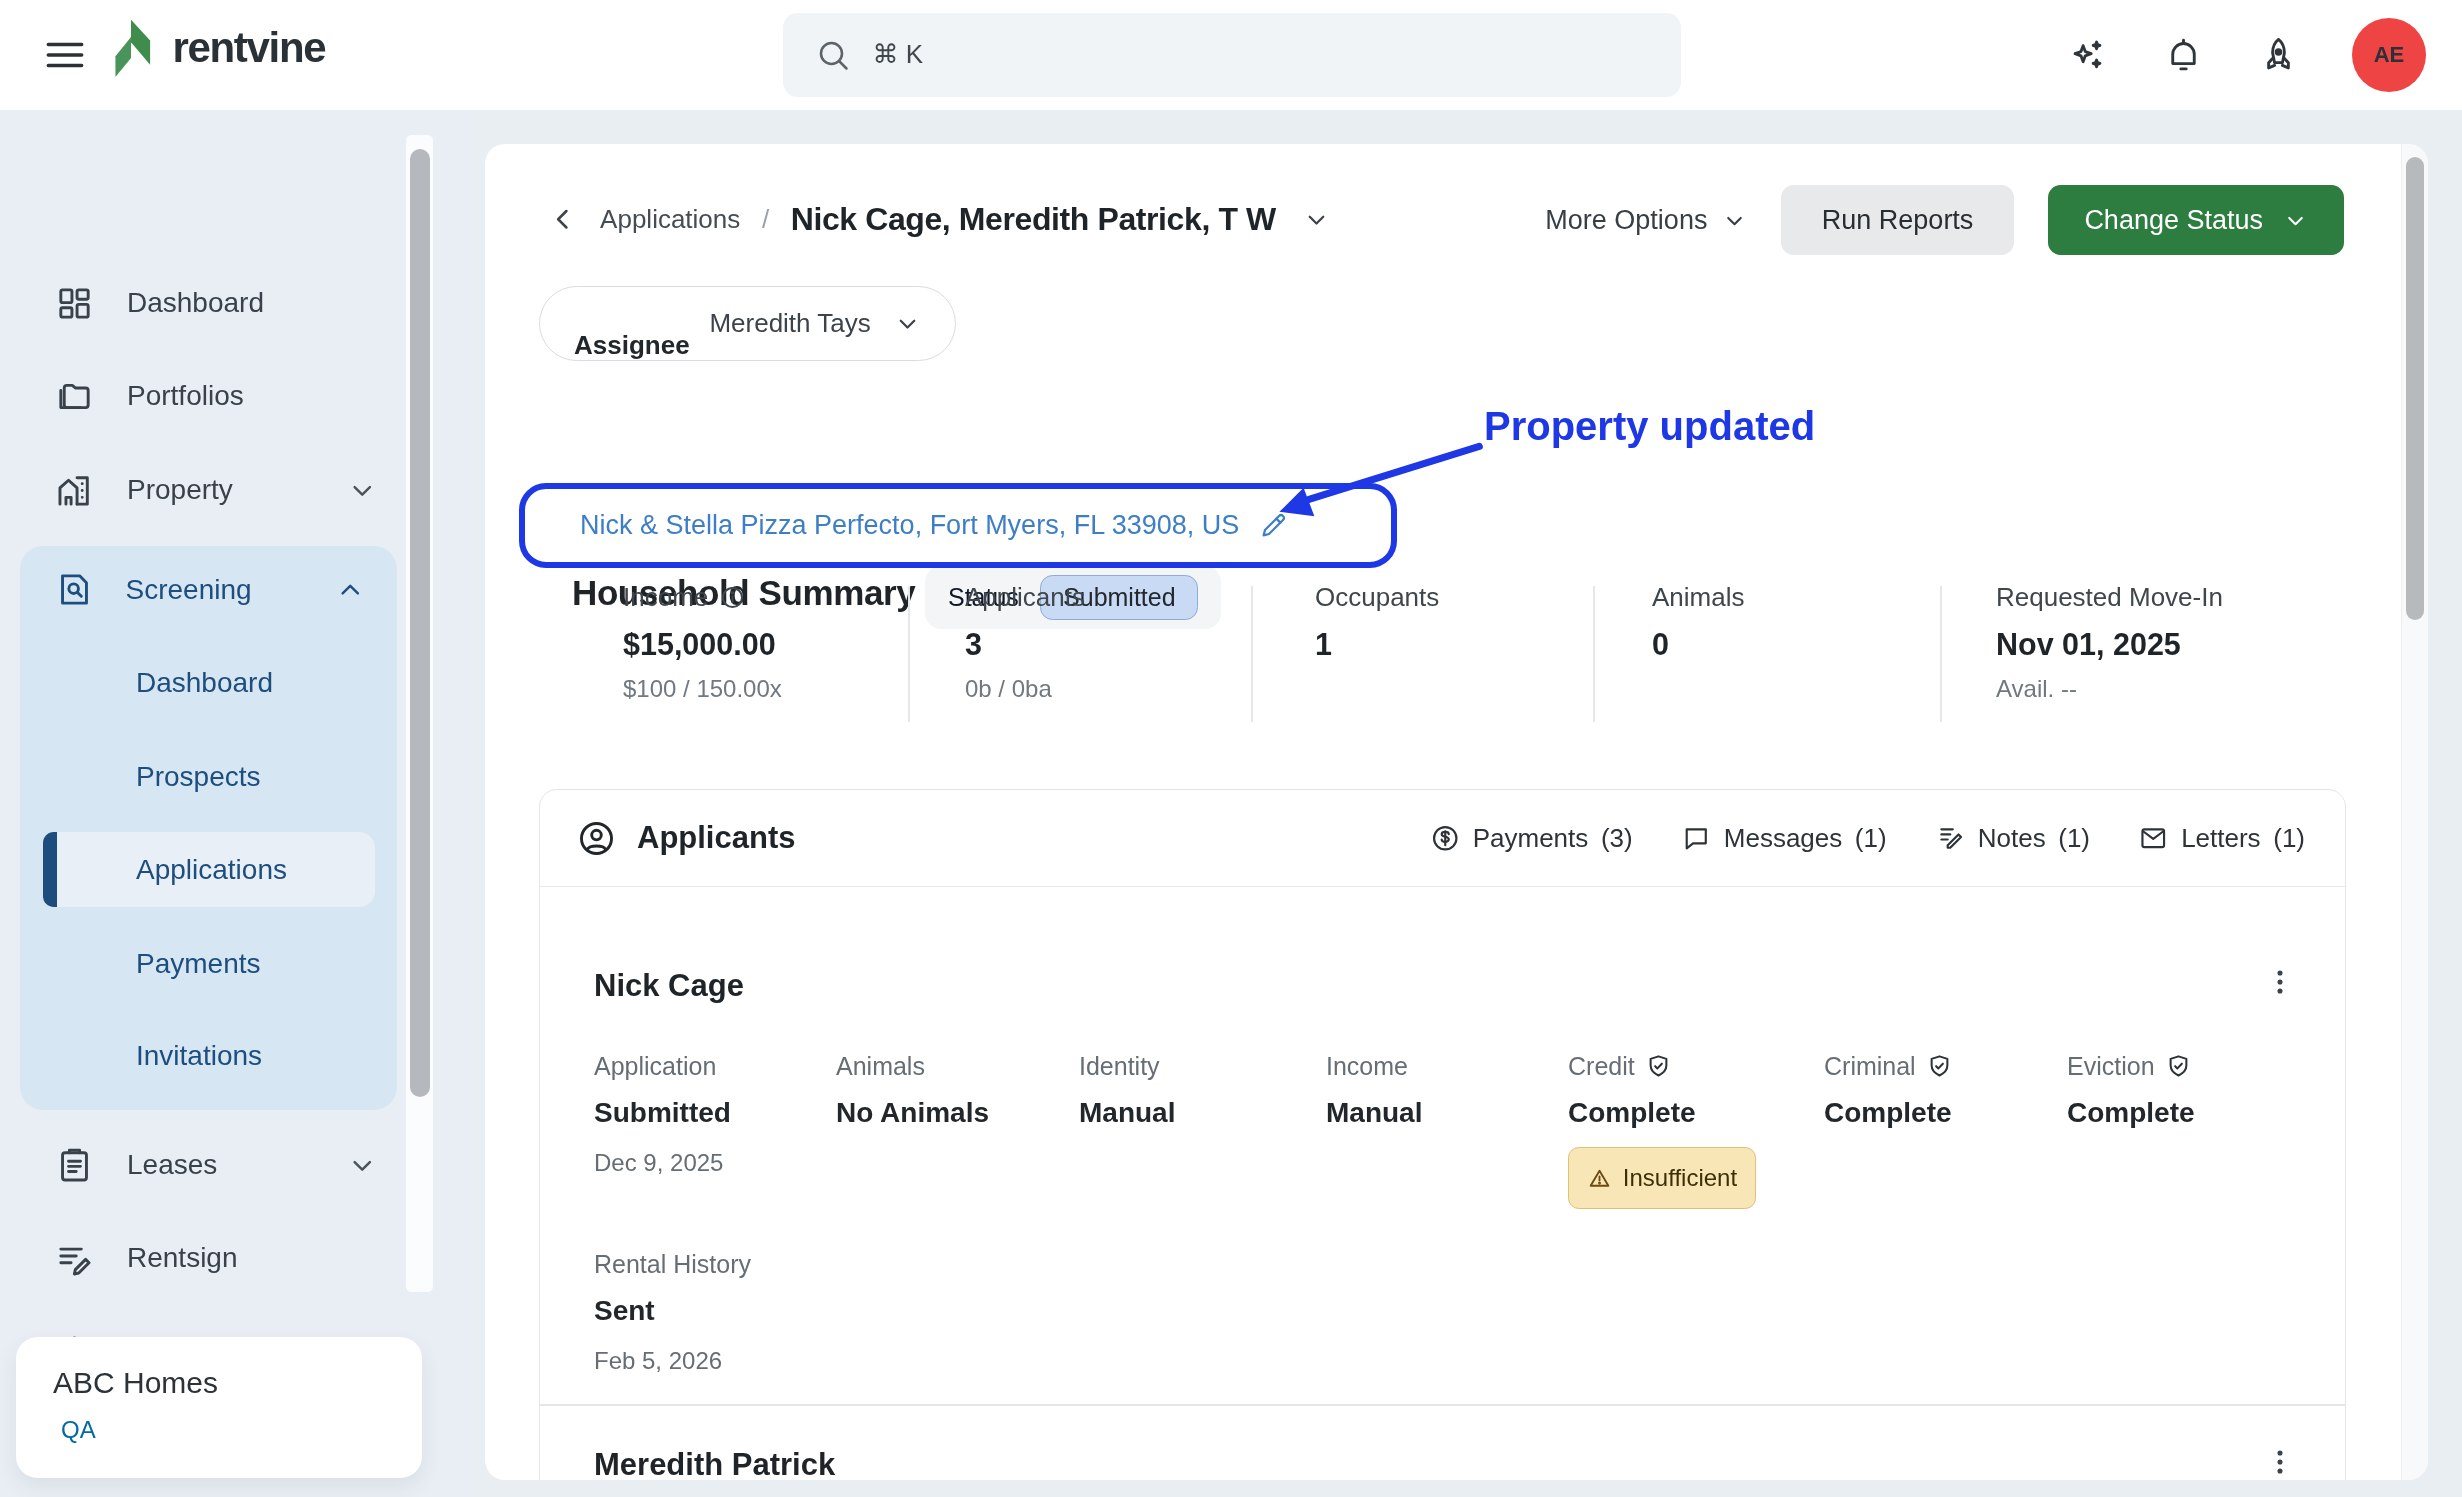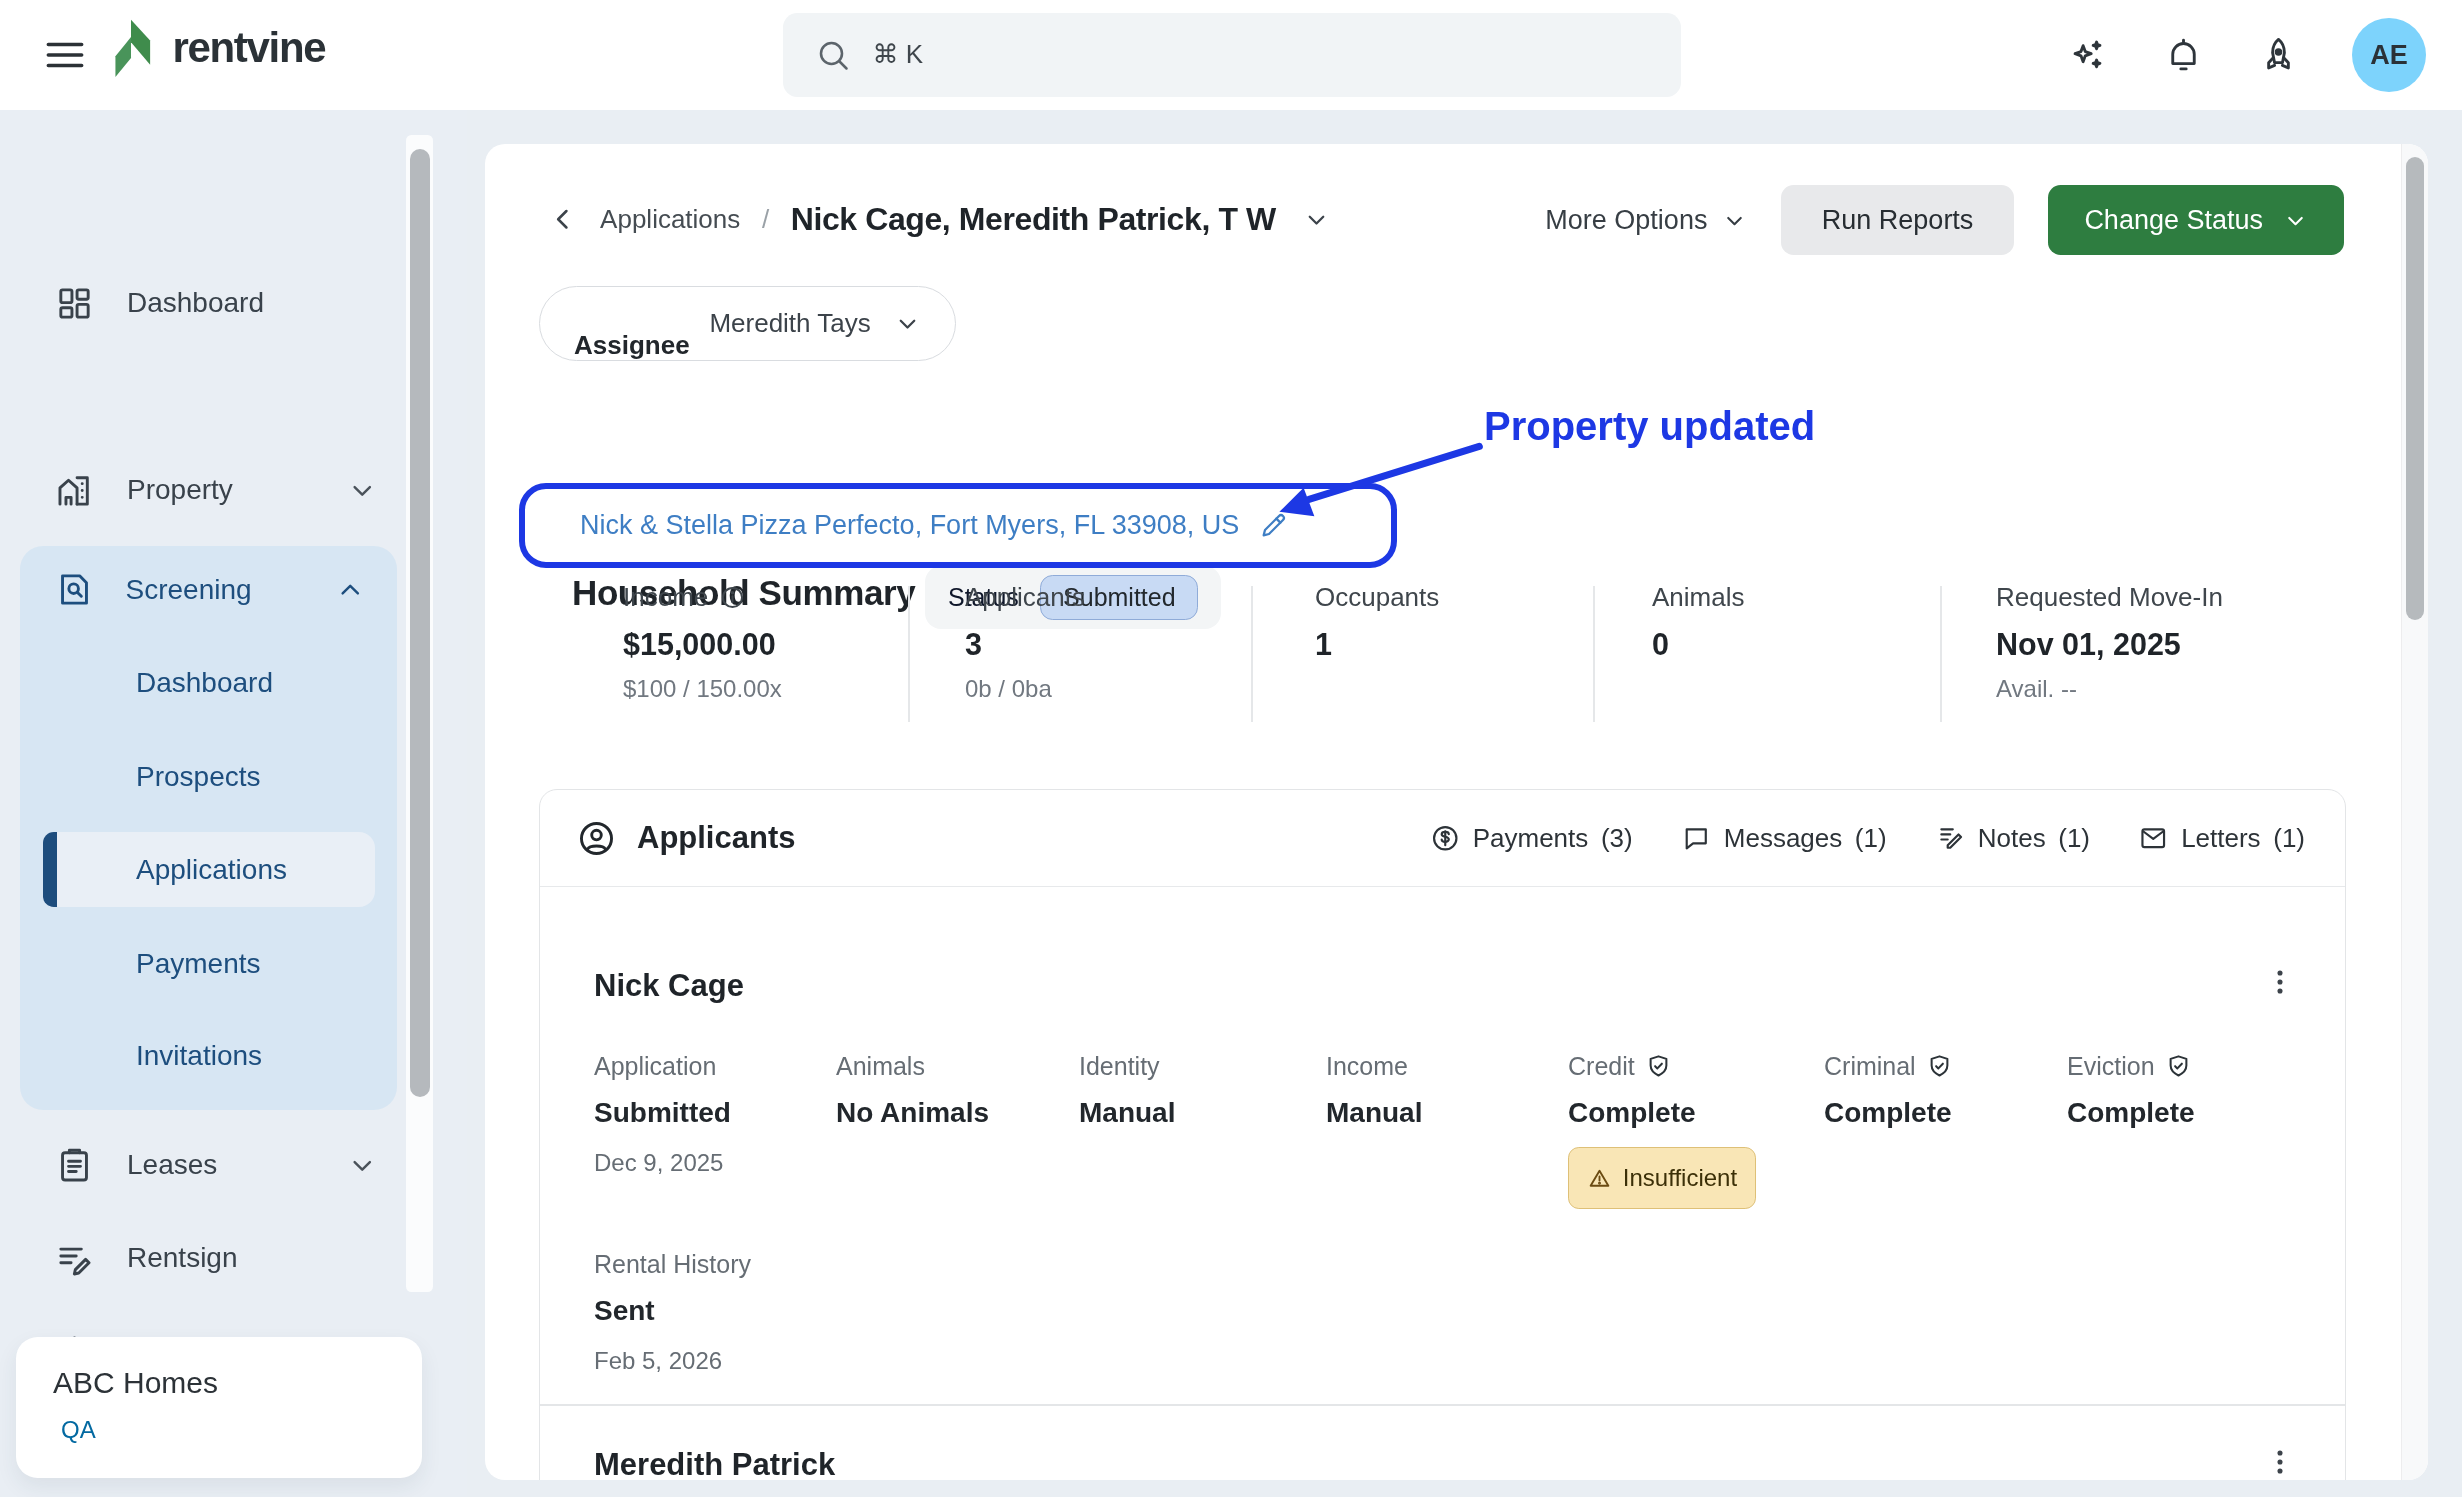--- a/index.html
+++ b/index.html
@@ -12,21 +12,21 @@
   .topbar { position:absolute; left:0; top:0; width:2462px; height:110px; background:#ffffff; z-index:6; }
   .hamburger { position:absolute; left:40px; top:28px; width:54px; height:54px; background:none; border:none; cursor:pointer; color:#2b3136; }
   .logo { position:absolute; left:111px; top:18px; display:flex; align-items:center; gap:14.4px; }
   .logo-word { font-size:42px; font-weight:700; letter-spacing:-1.3px; color:#2b3237; }
   .searchbox { position:absolute; left:783px; top:12.6px; width:898px; height:84px; background:#f1f4f6; border-radius:14.4px; display:flex; align-items:center; padding:0 32px; gap:21.6px; }
   .searchbox input { flex:1; border:none; background:transparent; outline:none; font-size:27px; font-family:inherit; color:#333a40; }
   .searchbox input::placeholder { color:#98a0a6; }
   .shortcut { font-size:26px; color:#3f464c; white-space:nowrap; }
   .topbar-right { position:absolute; right:36px; top:0; height:110px; display:flex; align-items:center; gap:52px; }
   .tb-iconbtn { background:none; border:none; cursor:pointer; color:#2e353b; }
-  .avatar { width:74px; height:74px; border-radius:50%; background:#7dd3fc; color:#2a3137; font-size:27px; font-weight:700; display:flex; align-items:center; justify-content:center; }
+  .avatar { width:74px; height:74px; border-radius:50%; background:#ef4444; color:#2a3137; font-size:22px; font-weight:700; display:flex; align-items:center; justify-content:center; }
 
   
   .sidebar { position:absolute; left:0; top:110px; width:467px; height:1388px; background:#e9eef4; }
   .side-item { position:absolute; left:54px; width:323px; height:72px; display:flex; align-items:center; gap:32px; font-size:28px; color:#39424b; cursor:pointer; }
   .side-item .chev { margin-left:auto; color:#4a525a; }
   .screen-group { position:absolute; left:20px; top:436px; width:377px; height:564px; background:#d7e6f3; border-radius:23px; }
   .screen-head { position:absolute; left:34px; top:6.3px; right:32px; height:75px; display:flex; align-items:center; gap:30.5px; font-size:28px; font-weight:500; color:#1d4e7e; cursor:pointer; }
   .screen-head .chev { margin-left:auto; color:#1d4e7e; }
   .sub-item { position:absolute; left:23px; right:21.6px; height:75px; display:flex; align-items:center; padding-left:93px; font-size:28px; color:#1d4e7e; border-radius:16px; cursor:pointer; }
   .sub-item.active { background:#e9eff6; }
@@ -162,20 +162,29 @@
     <span class="icon">
       <svg width="41" height="41" viewBox="0 0 24 24" fill="none" stroke="currentColor" stroke-width="1.7">
           <rect x="4" y="4" width="6.5" height="7.5" rx="1"></rect>
           <rect x="13.5" y="4" width="6.5" height="5.5" rx="1"></rect>
           <rect x="4" y="14.5" width="6.5" height="5.5" rx="1"></rect>
           <rect x="13.5" y="12.5" width="6.5" height="7.5" rx="1"></rect>
         </svg>
     </span>
     <span>Dashboard</span>
   </div>
+  <div class="side-item" style="top:250px">
+    <span class="icon">
+      <svg width="41" height="41" viewBox="0 0 24 24" fill="none" stroke="currentColor" stroke-width="1.7" stroke-linejoin="round">
+          <path d="M6 17V7a1.5 1.5 0 0 1 1.5-1.5h3.2L12.5 7h6A1.5 1.5 0 0 1 20 8.5V17a1.5 1.5 0 0 1-1.5 1.5h-11A1.5 1.5 0 0 1 6 17z"></path>
+          <path d="M4 8.5v10h11.5" stroke-linecap="round"></path>
+        </svg>
+    </span>
+    <span>Portfolios</span>
+  </div>
   <div class="side-item" style="top:344px">
     <span class="icon">
       <svg width="41" height="41" viewBox="0 0 24 24" fill="none" stroke="currentColor" stroke-width="1.7" stroke-linecap="round" stroke-linejoin="round">
           <path d="M3.5 20V10.5L8.5 6l5 4.5V20"></path>
           <path d="M13.5 20h6V4.5h-6"></path>
           <path d="M7 20v-4h3v4"></path>
           <path d="M16.5 8h.01M16.5 12h.01M16.5 16h.01"></path>
         </svg>
     </span>
     <span>Property</span>

